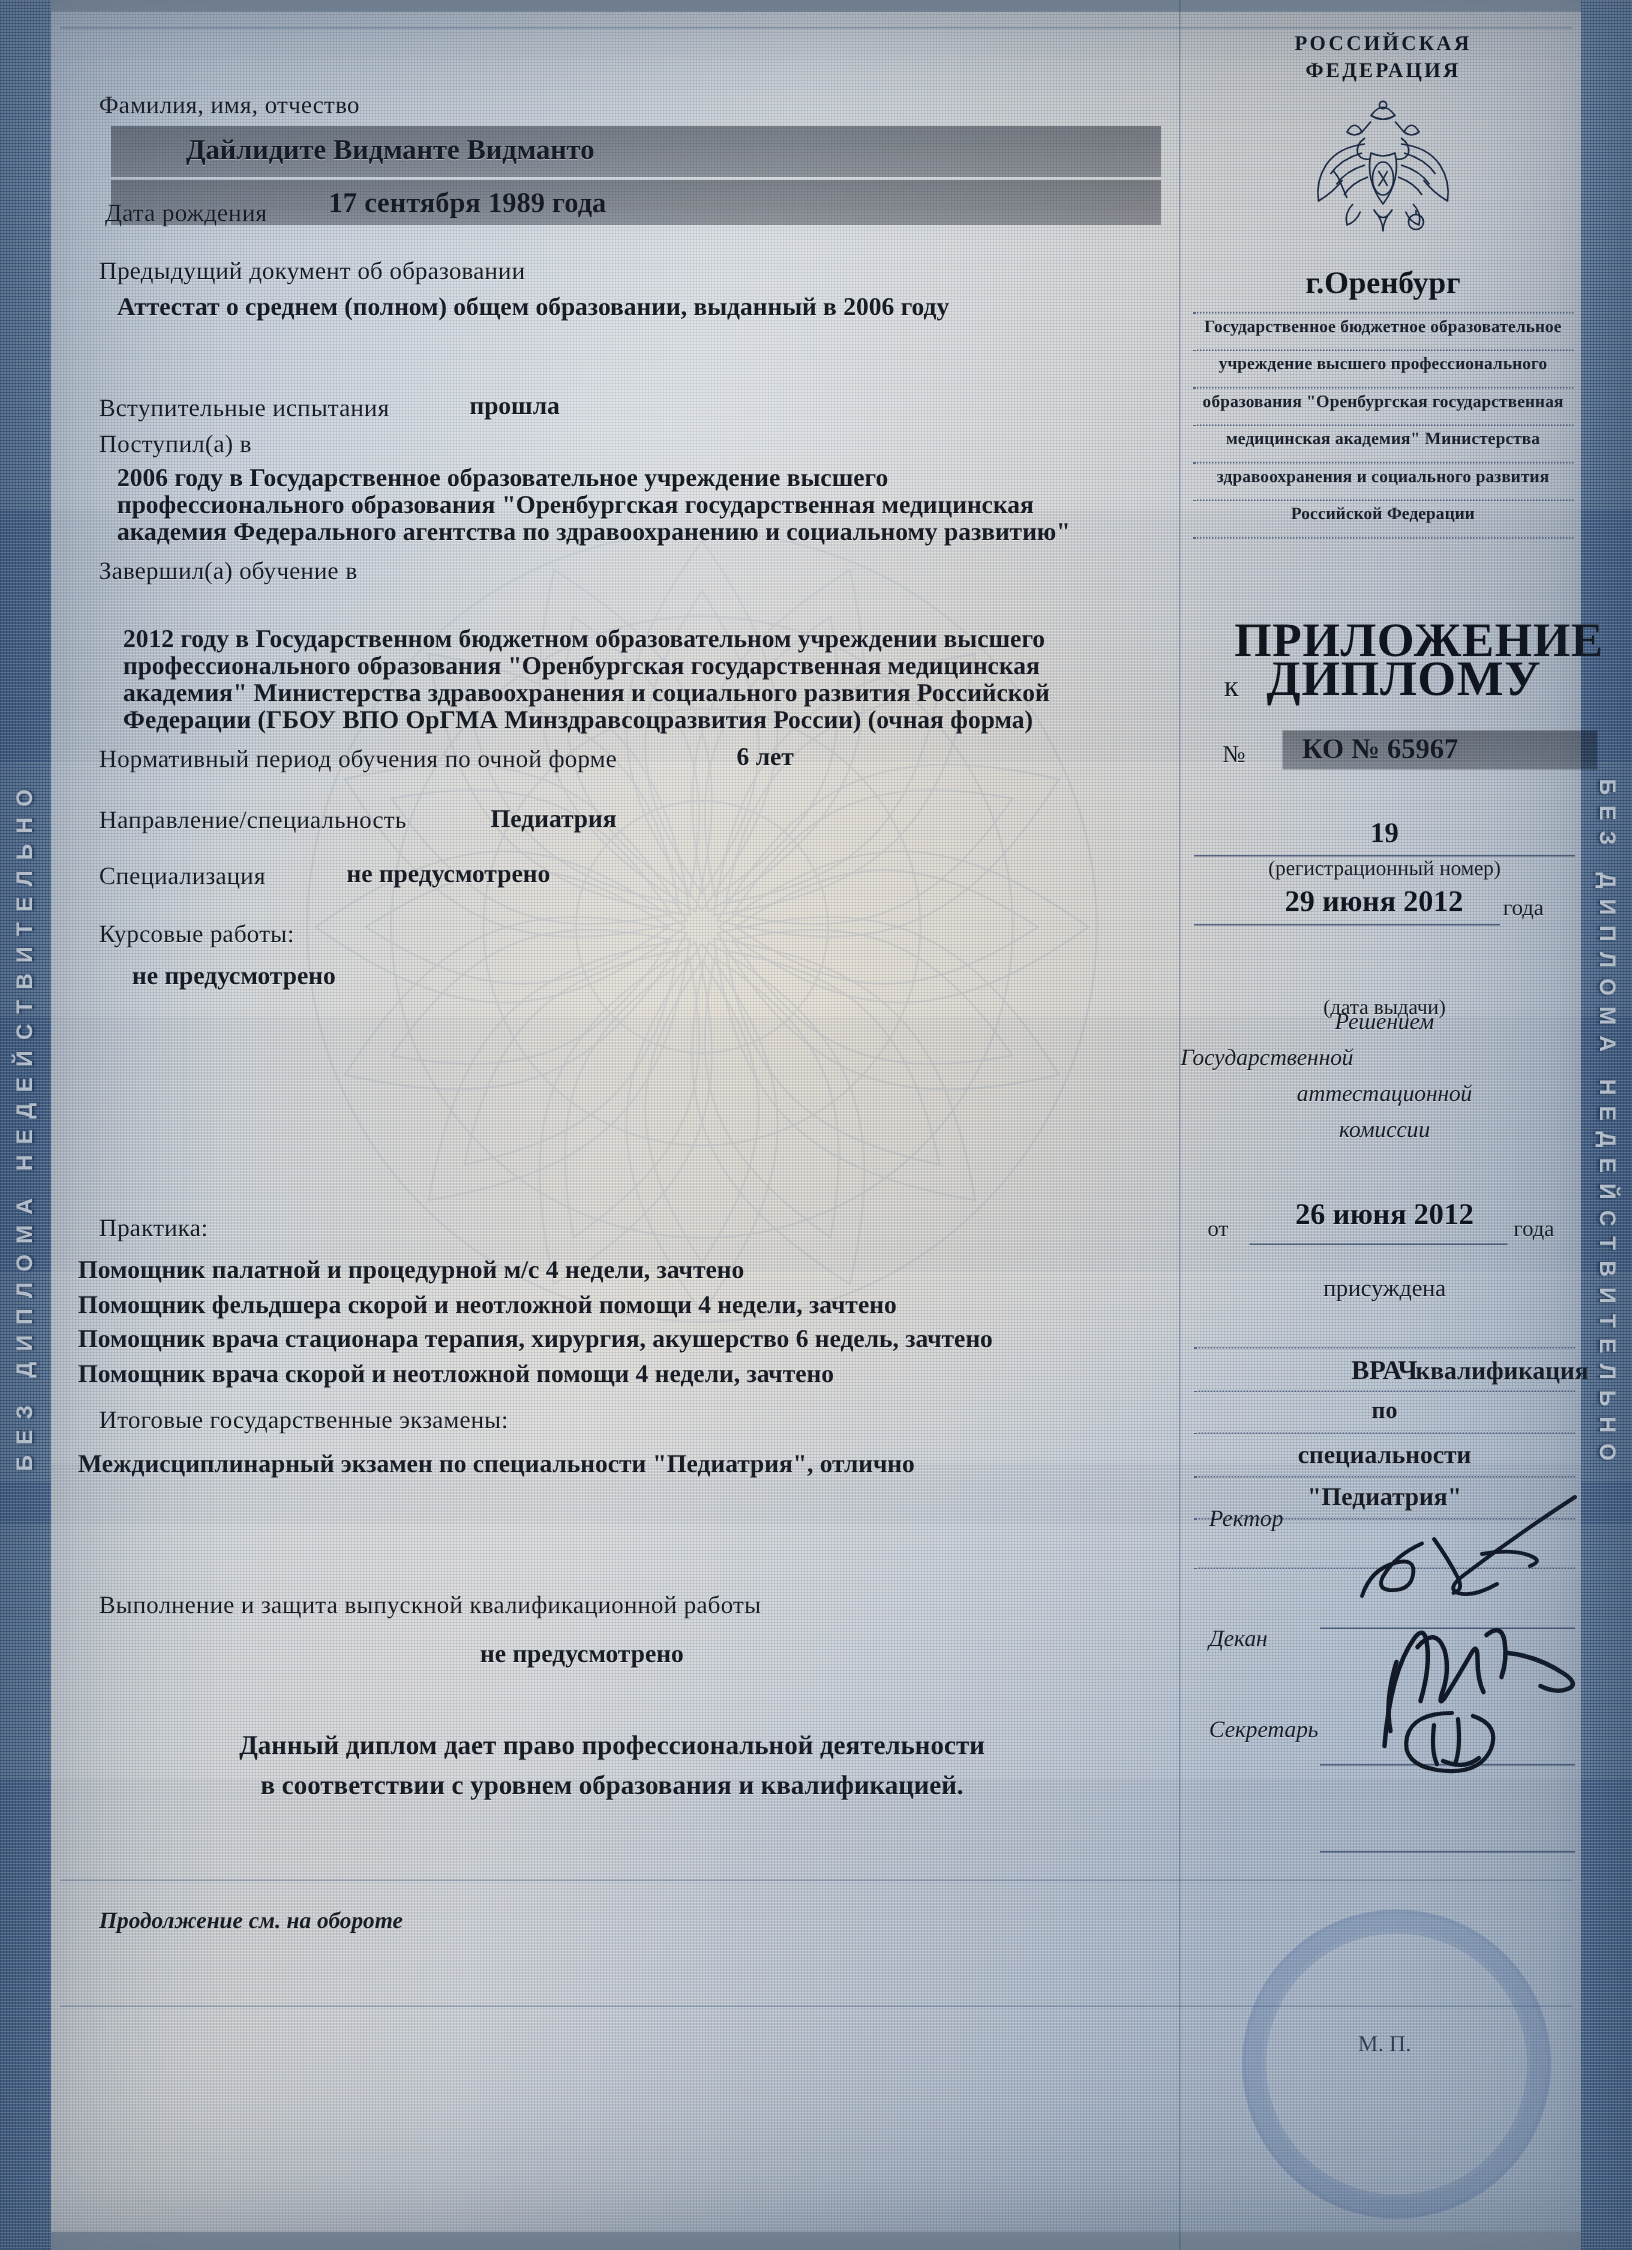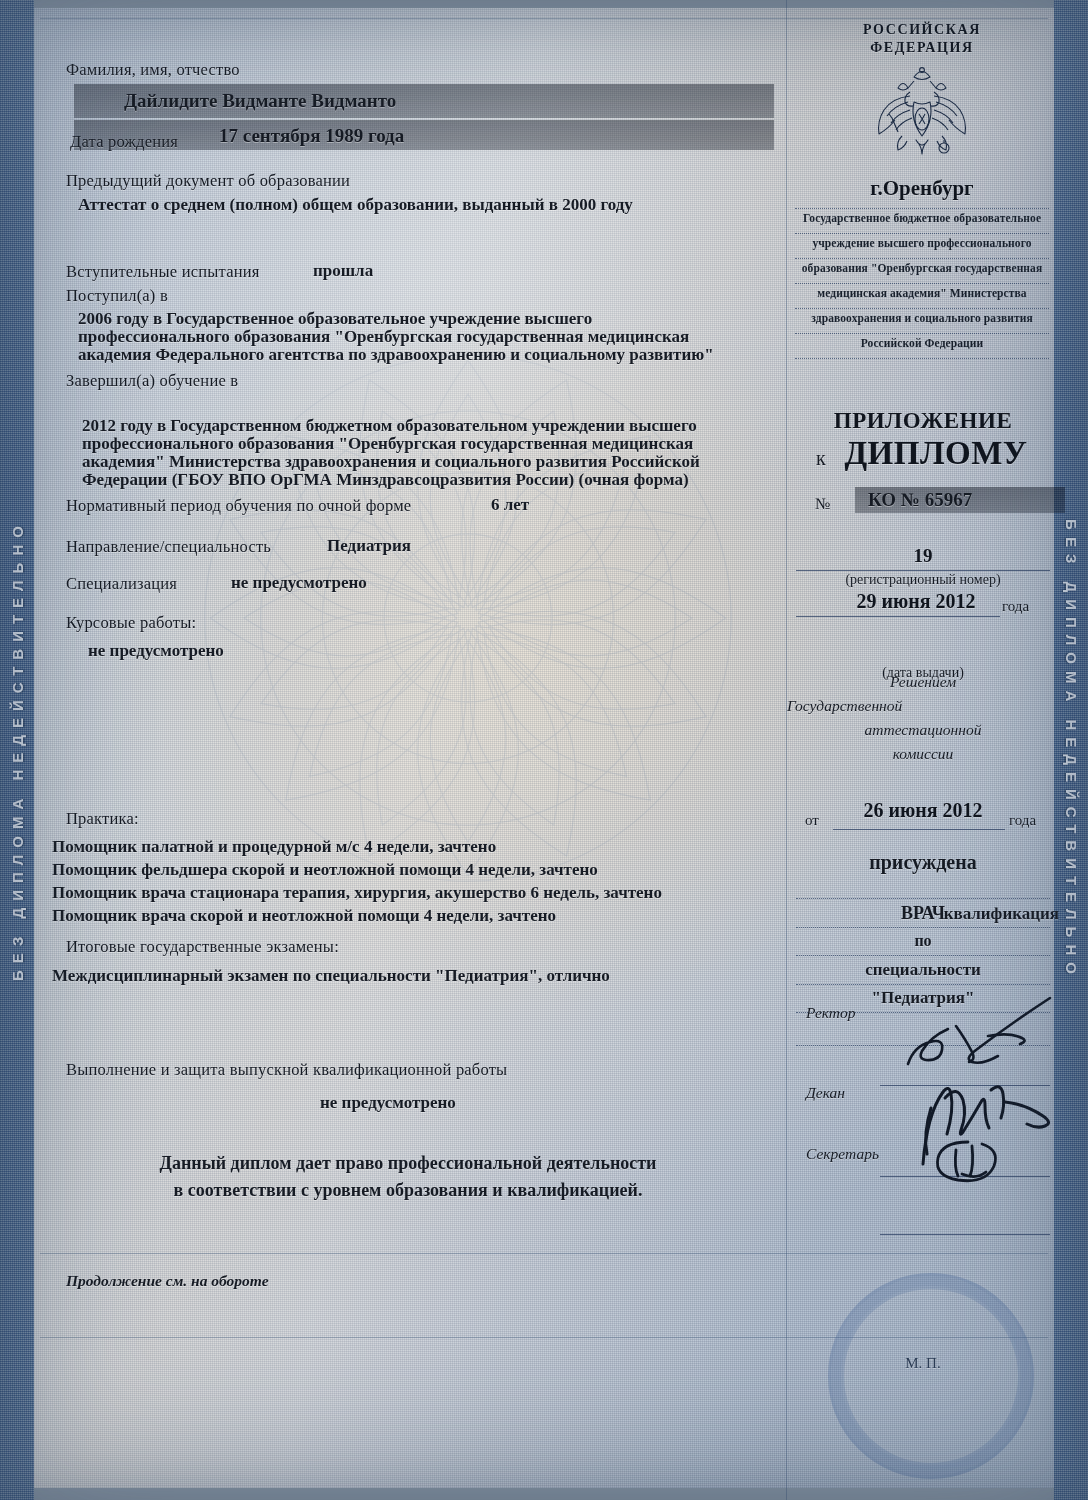--- a/index.html
+++ b/index.html
@@ -224,21 +224,21 @@
   <div class="bar" style="left:74px; top:84px;  width:700px; height:34px;"></div>
   <div class="bar" style="left:74px; top:120px; width:700px; height:30px;"></div>
 
   <div class="t lbl" style="left:66px; top:60px;">Фамилия, имя, отчество</div>
   <div class="t val" style="left:124px; top:90px; font-size:19px;">Дайлидите Видманте Видманто</div>
 
   <div class="t lbl" style="left:70px; top:132px;">Дата рождения</div>
   <div class="t val" style="left:219px; top:125px; font-size:19px;">17 сентября 1989 года</div>
 
   <div class="t lbl" style="left:66px; top:171px;">Предыдущий документ об образовании</div>
-  <div class="t val" style="left:78px; top:195px;">Аттестат о среднем (полном) общем образовании, выданный в 2000 году</div>
+  <div class="t val" style="left:78px; top:195px;">Аттестат о среднем (полном) общем образовании, выданный в 2006 году</div>
 
   <div class="t lbl" style="left:66px; top:262px;">Вступительные испытания</div>
   <div class="t val" style="left:313px; top:261px;">прошла</div>
 
   <div class="t lbl" style="left:66px; top:286px;">Поступил(а) в</div>
   <div class="t val" style="left:78px; top:309px;">2006 году в Государственное образовательное учреждение высшего</div>
   <div class="t val" style="left:78px; top:327px;">профессионального образования "Оренбургская государственная медицинская</div>
   <div class="t val" style="left:78px; top:345px;">академия Федерального агентства по здравоохранению и социальному развитию"</div>
 
   <div class="t lbl" style="left:66px; top:371px;">Завершил(а) обучение в</div>
@@ -321,21 +321,21 @@
     <div class="inst-line" style="top:62px;">образования "Оренбургская государственная</div>
     <div class="dotrule" style="left:8px; width:254px; top:83px;"></div>
     <div class="inst-line" style="top:87px;">медицинская академия" Министерства</div>
     <div class="dotrule" style="left:8px; width:254px; top:108px;"></div>
     <div class="inst-line" style="top:112px;">здравоохранения и социального развития</div>
     <div class="dotrule" style="left:8px; width:254px; top:133px;"></div>
     <div class="inst-line" style="top:137px;">Российской Федерации</div>
     <div class="dotrule" style="left:8px; width:254px; top:158px;"></div>
   </div>
 
-  <div class="t rc-head" style="left:787px; width:272px; top:408px; font-size:23px; letter-spacing:0.5px;">ПРИЛОЖЕНИЕ</div>
+  <div class="t rc-head" style="left:810px; width:272px; top:408px; font-size:32px; letter-spacing:0.5px;">ПРИЛОЖЕНИЕ</div>
   <div class="t" style="left:816px; top:447px; font-size:20px;">к</div>
   <div class="t rc-head" style="left:800px; width:272px; top:435px; font-size:33px; letter-spacing:0.5px;">ДИПЛОМУ</div>
 
   <div class="bar" style="left:855px; top:487px; width:210px; height:26px;"></div>
   <div class="t" style="left:815px; top:495px; font-size:16px;">№</div>
   <div class="t val" style="left:868px; top:489px; font-size:19px;">КО № 65967</div>
 
   <div class="t rc-head" style="left:787px; width:272px; top:545px; font-size:19px;">19</div>
   <div class="solidrule" style="left:796px; width:254px; top:570px;"></div>
   <div class="t" style="left:787px; width:272px; top:572px; font-size:14px; text-align:center;">(регистрационный номер)</div>
@@ -348,21 +348,21 @@
   <div class="t ital" style="left:787px; width:272px; top:673px; font-size:15.5px; text-align:center;">Решением</div>
   <div class="t ital" style="left:787px; width:272px; top:697px; font-size:15.5px; ">Государственной</div>
   <div class="t ital" style="left:787px; width:272px; top:721px; font-size:15.5px; text-align:center;">аттестационной</div>
   <div class="t ital" style="left:787px; width:272px; top:745px; font-size:15.5px; text-align:center;">комиссии</div>
 
   <div class="t rc-head" style="left:787px; width:272px; top:799px; font-size:20px;">26 июня 2012</div>
   <div class="t" style="left:805px; top:812px; font-size:15px;">от</div>
   <div class="t" style="left:1009px; top:812px; font-size:15px;">года</div>
   <div class="solidrule" style="left:833px; width:172px; top:829px;"></div>
 
-  <div class="t" style="left:787px; width:272px; top:851px; font-size:20px; text-align:center;font-weight:bold;">присуждена</div>
+  <div class="t" style="left:787px; width:272px; top:851px; font-size:16px; text-align:center;">присуждена</div>
   <div class="t val" style="left:787px; width:272px; top:875px; font-size:17px; text-align:right;margin-top:29px;">квалификация</div>
 
   <div class="dotrule" style="left:796px; width:254px; top:898px;"></div>
   <div class="t val" style="left:787px; width:272px; top:903px; font-size:18px; text-align:center;">ВРАЧ</div>
   <div class="dotrule" style="left:796px; width:254px; top:927px;"></div>
 
   <div class="t val" style="left:787px; width:272px; top:932px; font-size:16px; text-align:center;">по</div>
   <div class="dotrule" style="left:796px; width:254px; top:955px;"></div>
   <div class="t val" style="left:787px; width:272px; top:960px; font-size:17px; text-align:center;">специальности</div>
   <div class="dotrule" style="left:796px; width:254px; top:984px;"></div>

